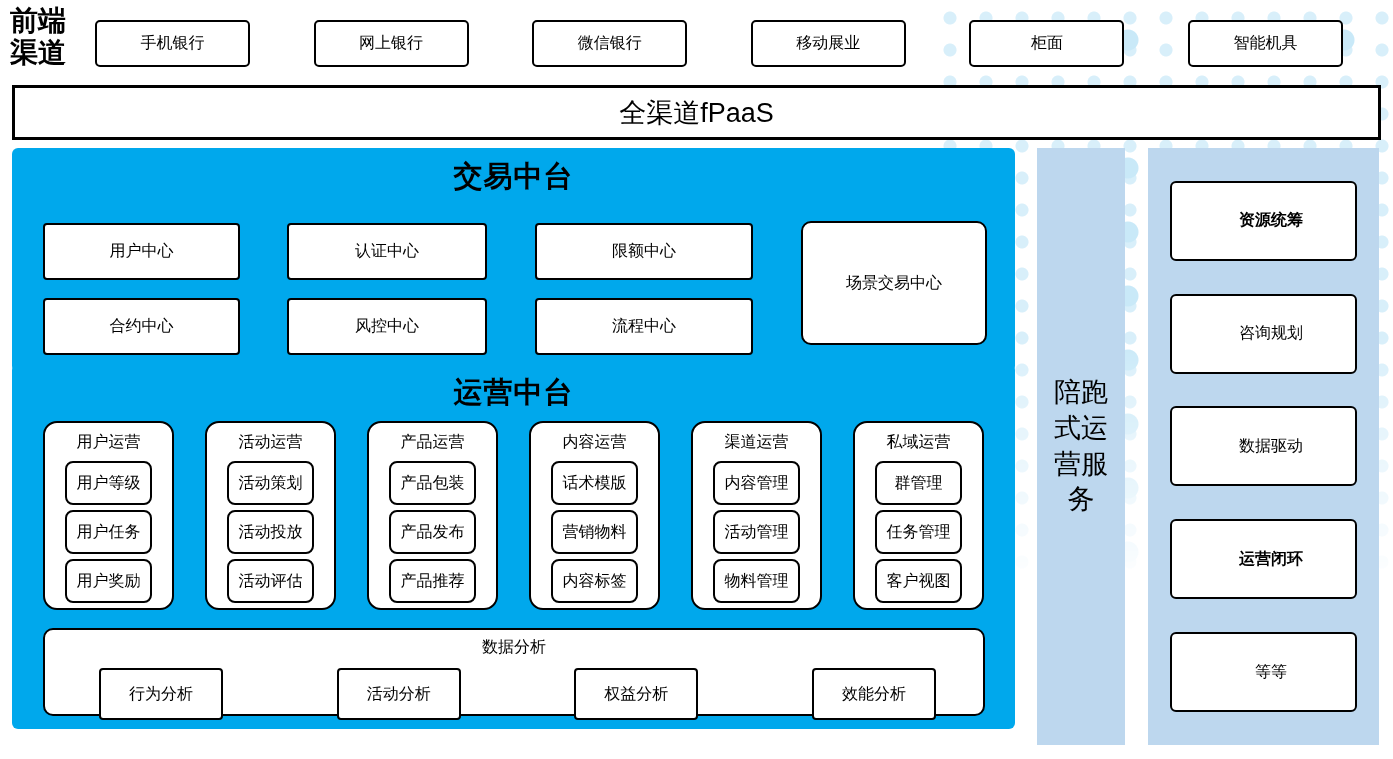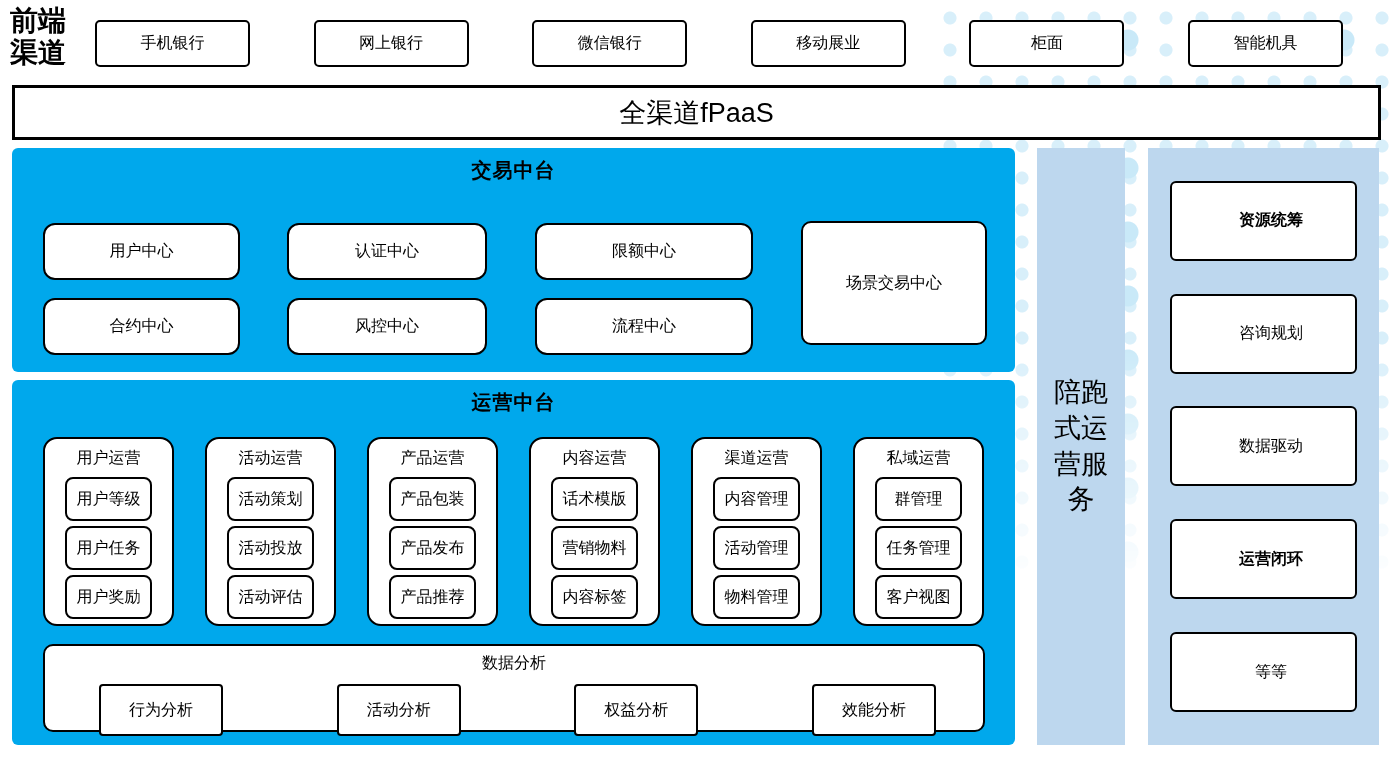--- a/index.html
+++ b/index.html
@@ -33,25 +33,25 @@
   
   .fpaas {
     position:absolute; left:12px; top:85px; width:1369px; height:55px;
     background:#fff; border:3px solid #000;
     display:flex; align-items:center; justify-content:center; font-size:27px;
   }
 
   
   .section { position:absolute; background:var(--accent_blue,#00A8EC); border-radius:6px; }
   .sec-trade { left:12px; top:148px; width:1003px; height:224px; }
-  .sec-ops   { left:12px; top:380px; width:1003px; height:365px; }
-  .sec-title { text-align:center; font-size:20px; font-weight:700; padding-top:9px; letter-spacing:1px; }
+  .sec-ops   { left:12px; top:364px; width:1003px; height:365px; }
+  .sec-title { text-align:center; font-size:29px; font-weight:700; padding-top:9px; letter-spacing:1px; }
 
   .wbox {
-    position:absolute; background:#fff; border:2px solid #000; border-radius:12px;
+    position:absolute; background:#fff; border:2px solid #000; border-radius:4px;
     display:flex; align-items:center; justify-content:center; font-size:16px;
   }
   .tc-r1c1{left:31px;  top:75px;  width:197px; height:57px;}
   .tc-r1c2{left:275px; top:75px;  width:200px; height:57px;}
   .tc-r1c3{left:523px; top:75px;  width:218px; height:57px;}
   .tc-r2c1{left:31px;  top:150px; width:197px; height:57px;}
   .tc-r2c2{left:275px; top:150px; width:200px; height:57px;}
   .tc-r2c3{left:523px; top:150px; width:218px; height:57px;}
   .tc-scene{left:789px; top:73px; width:186px; height:124px; border-radius:10px;}
 

